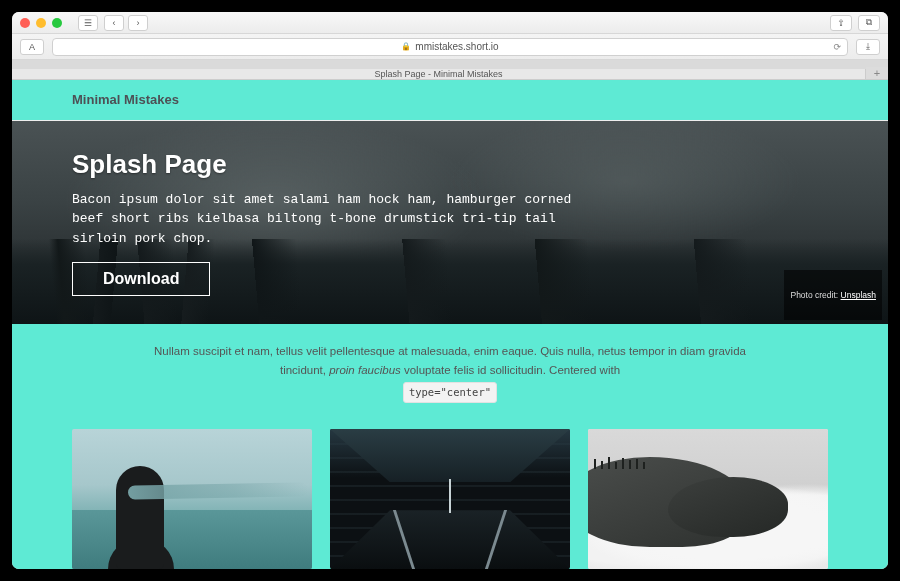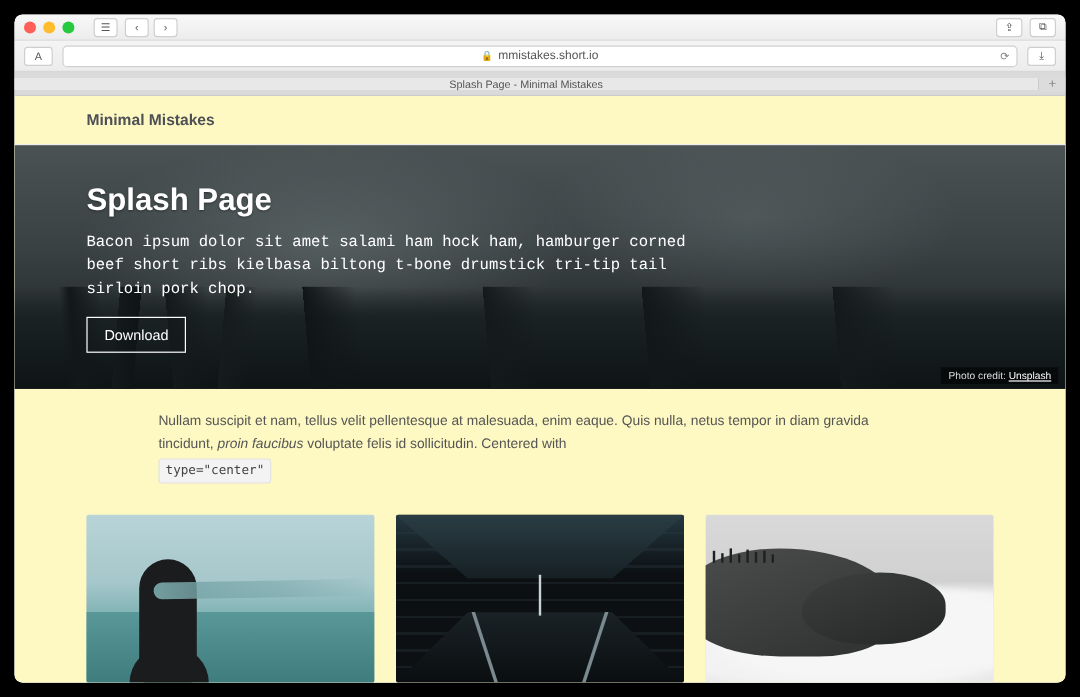--- a/index.html
+++ b/index.html
@@ -53,31 +53,31 @@
       border-bottom:1px solid #d7d7d7;
     }
     .urlbar {
       flex:1; height:18px; background:#fff; border:1px solid #d0d0d0;
       border-radius:4px; display:flex; align-items:center; justify-content:center;
       font-size:10px; color:#555; position:relative;
     }
     .urlbar .lock { font-size:8px; margin-right:4px; color:#888; }
     .urlbar .reload { position:absolute; right:6px; color:#888; font-size:9px; }
     
-    .tabbar { height: 20px; background:#dadada; display:flex; align-items:center; border-bottom:1px solid #ccc; }
+    .tabbar { height: 20px; background:#dadada; display:flex; align-items:flex-end; border-bottom:1px solid #ccc; }
     .tab {
       flex:1; background:#e8e8e8; border-right:1px solid #ccc;
       font-size:9px; color:#555; display:flex; align-items:center; justify-content:center;
     }
     .newtab {
       width:22px; background:#dcdcdc; display:flex; align-items:center; justify-content:center;
       font-size:11px; color:#888;
     }
     
-    .page { flex:1; background:#fef9c3; overflow:hidden; display:flex; flex-direction:column; }
+    .page { flex:1; background:#5eead4; overflow:hidden; display:flex; flex-direction:column; }
     .site-nav {
       height: 42px; display:flex; align-items:center; padding:0 60px;
       border-bottom:1px solid #eee;
     }
     .site-title { font-weight:700; font-size:13px; color:#4d5055; margin-right:50px; }
     .nav-links { display:flex; gap:22px; }
     .nav-links a { font-size:12px; color:#6b6f74; text-decoration:none; }
     
     .hero {
       height: 210px;
@@ -100,31 +100,31 @@
           transparent 28%, #101618 28%, transparent 33%,
           transparent 45%, #141a1c 45%, transparent 50%,
           transparent 60%, #121819 60%, transparent 66%,
           transparent 78%, #141a1c 78%, transparent 84%),
         linear-gradient(180deg, transparent 0%, #1a2224 30%, #0e1416 100%);
       pointer-events:none;
     }
     .hero h1 { font-size:26px; font-weight:700; margin-bottom:10px; text-shadow:0 1px 2px rgba(0,0,0,.4); position:relative; z-index:2; }
     .hero p { font-size:13px; line-height:1.5; max-width:520px; margin-bottom:14px; position:relative; z-index:2;font-family:Liberation Mono, monospace; }
     .hero .btn {
-      display:inline-block; padding:7px 14px; border:1.5px solid #fff;
-      font-size:12px; font-weight:400; cursor:pointer; background:transparent; color:#fff;
+      display:inline-block; padding:7px 30px; border:1.5px solid #fff;
+      font-size:16px; font-weight:700; cursor:pointer; background:transparent; color:#fff;
       position:relative; z-index:2; align-self:flex-start;
     }
     .hero .credit {
       position:absolute; bottom:4px; right:6px; font-size:8.5px;
-      background:rgba(0,0,0,.55); padding:2px 6px; color:#ddd; z-index:3;
+      background:rgba(0,0,0,.55); padding:20px 6px; color:#ddd; z-index:3;
     }
     .hero .credit b { color:#fff; text-decoration:underline; font-weight:500; }
     
-    .intro { text-align:left; padding:18px 120px 8px; font-size:11.5px; color:#555; line-height:1.6; }
+    .intro { text-align:center; padding:18px 120px 8px; font-size:11.5px; color:#555; line-height:1.6; }
     .intro em { font-style:italic; }
     .intro code {
       display:inline-block; background:#f3f3f3; border:1px solid #e2e2e2;
       border-radius:3px; padding:1px 5px; font-family: SFMono-Regular, Menlo, monospace;
       font-size:10.5px; color:#444; margin-top:3px;
     }
     
     .features { display:flex; gap:18px; padding:18px 60px 0; }
     .card { flex:1; height:140px; border-radius:2px; position:relative; overflow:hidden; }
     

